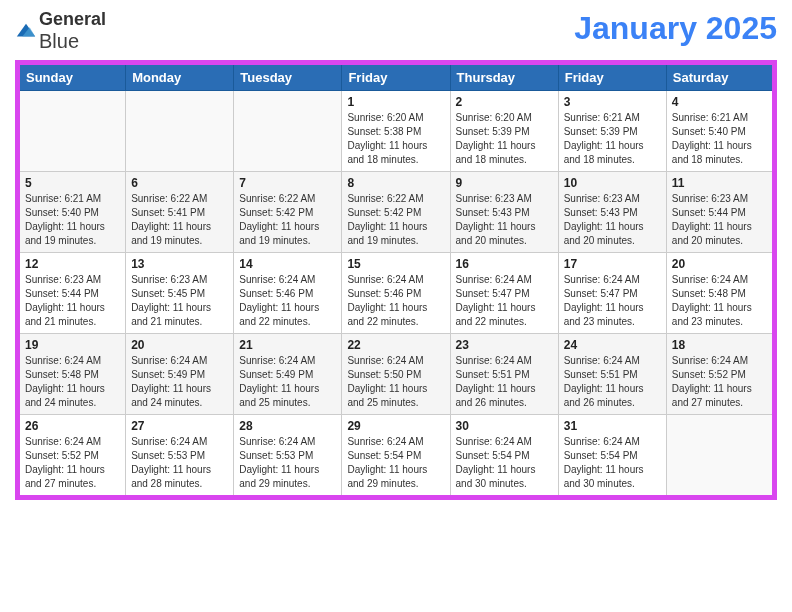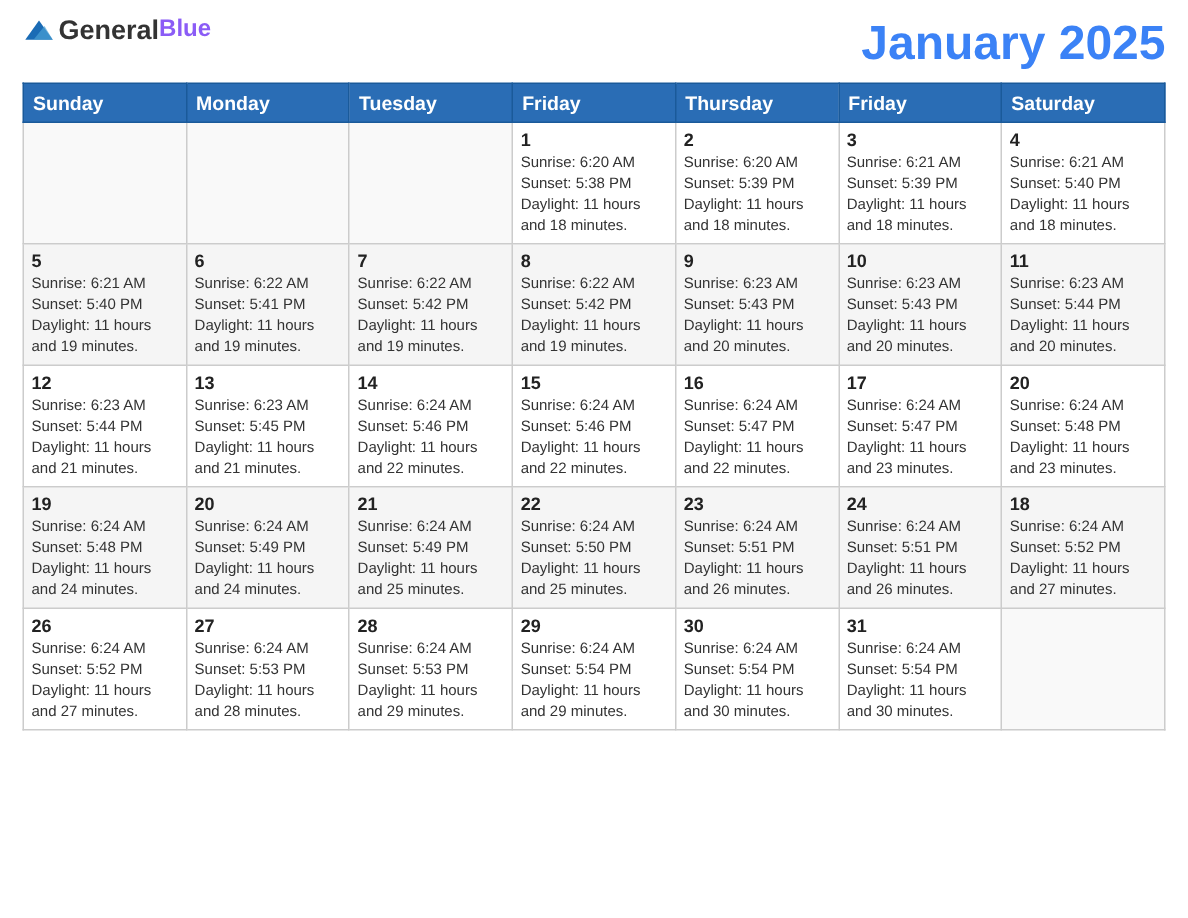--- a/index.html
+++ b/index.html
@@ -16,52 +16,53 @@
       align-items: flex-start;
       margin-bottom: 8px;
     }
     .logo {
       display: flex;
       align-items: center;
       gap: 2px;
     }
     .logo-text {
       display: flex;
+      flex-direction: column;
       line-height: 1.1;
     }
     .logo-general {
       font-size: 18px;
       font-weight: bold;
       color: #333;
     }
     .logo-blue {
-      font-size: 16px;
-      font-weight: bold;
-      color: #8b5cf6;
+      font-size: 20px;
+      font-weight: normal;
+      color: #404040;
     }
     .logo-icon {
       width: 22px;
       height: 22px;
     }
     .title-block {
       text-align: right;
     }
     .main-title {
       font-size: 32px;
       font-weight: bold;
       color: #3b82f6;
     }
     .subtitle {
       font-size: 14px;
       color: #444;
     }
     .calendar {
       width: 100%;
       border-collapse: collapse;
-      border: 1px solid #d946ef;
+      border: 5px solid #d946ef;
     }
     .calendar th {
       background-color: #2a6db5;
       color: #fff;
       text-align: left;
       padding: 5px 6px;
       font-size: 13px;
       font-weight: bold;
       border: 1px solid #1a5a9a;
     }

